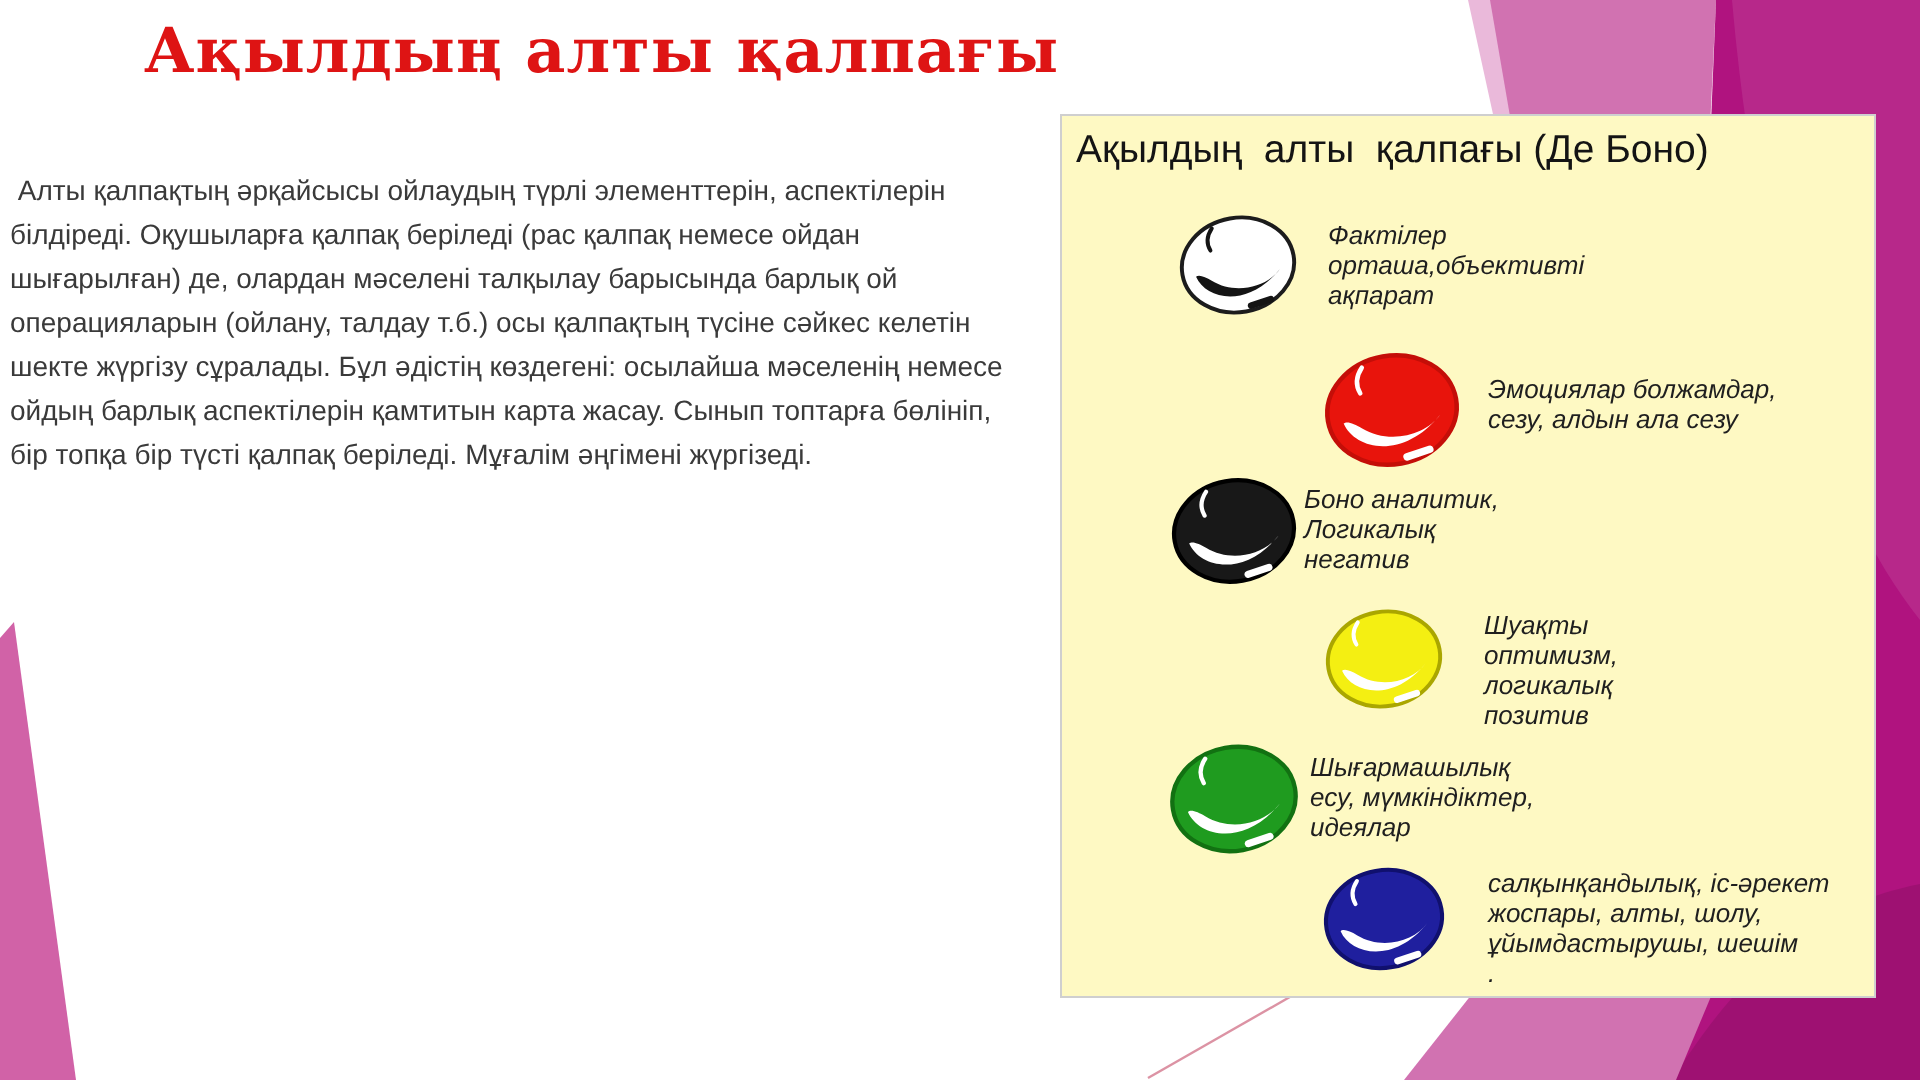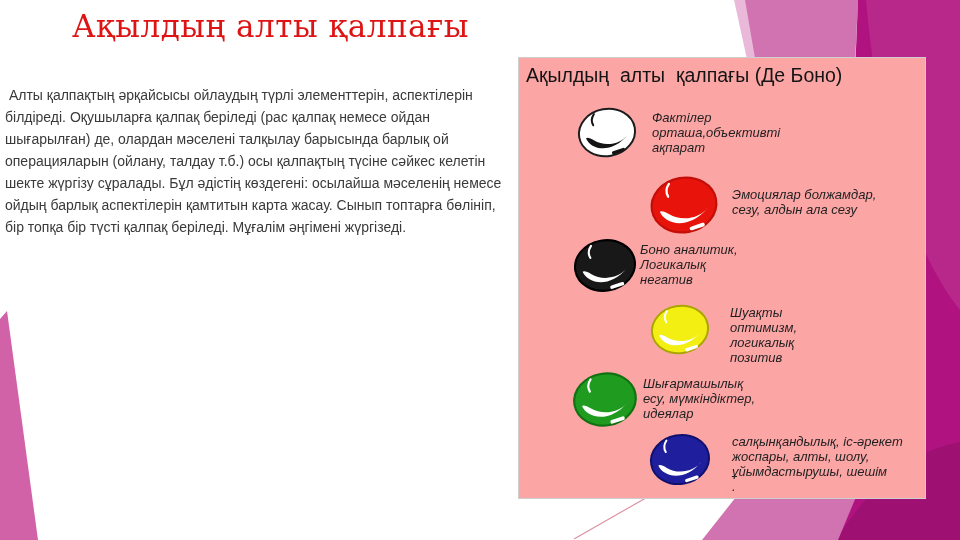--- a/index.html
+++ b/index.html
@@ -4,29 +4,29 @@
 <style>
   html,body{margin:0;padding:0;background:#fff;}
   .slide{
     position:relative;width:960px;height:540px;overflow:hidden;background:#ffffff;
     font-family:"Liberation Sans",sans-serif;
   }
   .deco{position:absolute;left:0;top:0;z-index:0;}
   .slide-title{
     position:absolute;left:72px;top:8px;z-index:1;margin:0;
     font-family:"DejaVu Serif","Liberation Serif",serif;
-    font-size:31px;font-weight:400;color:#de1414;letter-spacing:0.5px;
+    font-size:31px;font-weight:700;color:#de1414;letter-spacing:0.5px;
   }
   .body-text{
     position:absolute;left:5px;top:84px;width:508px;z-index:1;margin:0;
     font-size:14px;line-height:22px;color:#3a3a3a;white-space:pre-wrap;
   }
   .panel{
-    position:absolute;left:518px;top:57px;width:408px;height:442px;z-index:2;
-    background:#fca5a5;border:1px solid #cfcfcf;box-sizing:border-box;
+    position:absolute;left:530px;top:57px;width:408px;height:442px;z-index:2;
+    background:#fef9c3;border:1px solid #cfcfcf;box-sizing:border-box;
   }
   .panel-title{
     position:absolute;left:7px;top:6px;
     font-size:19.5px;color:#141414;white-space:pre;
   }
   .hat{position:absolute;}
   .hat-label{
     position:absolute;font-size:13px;line-height:15px;color:#1f1f1f;white-space:pre;font-style:italic;
   }
 </style>

